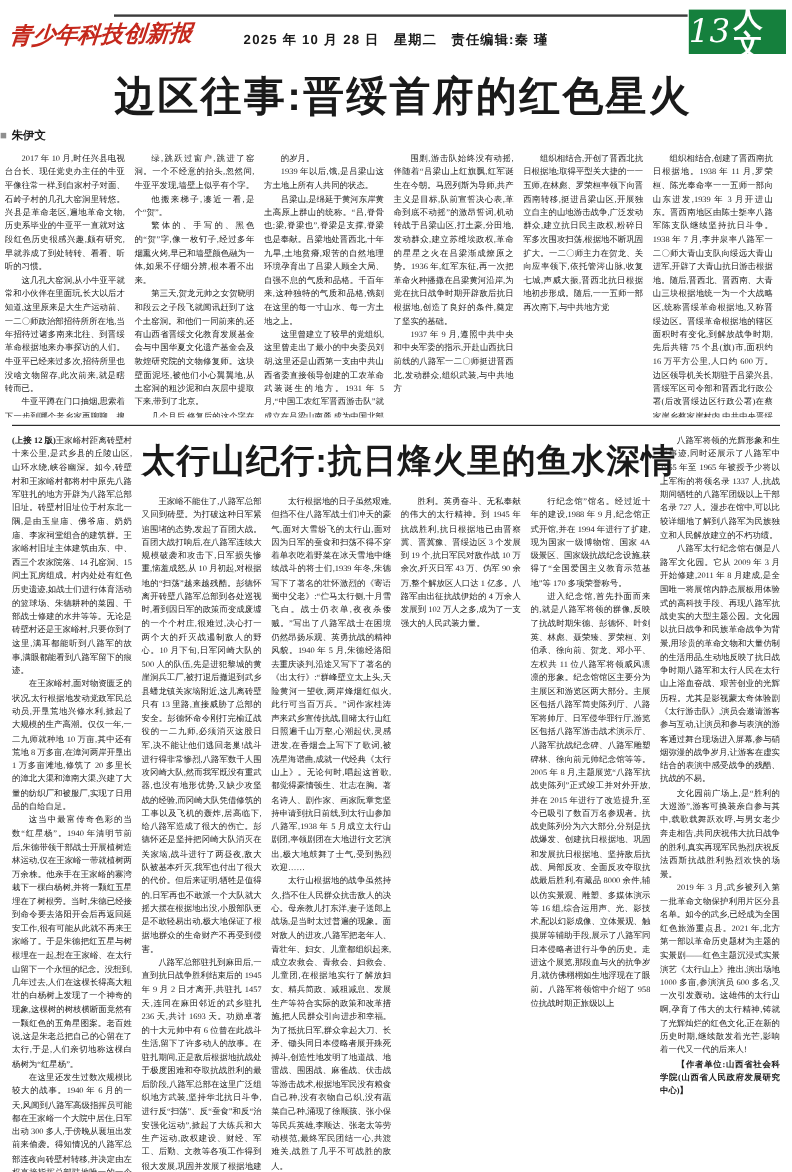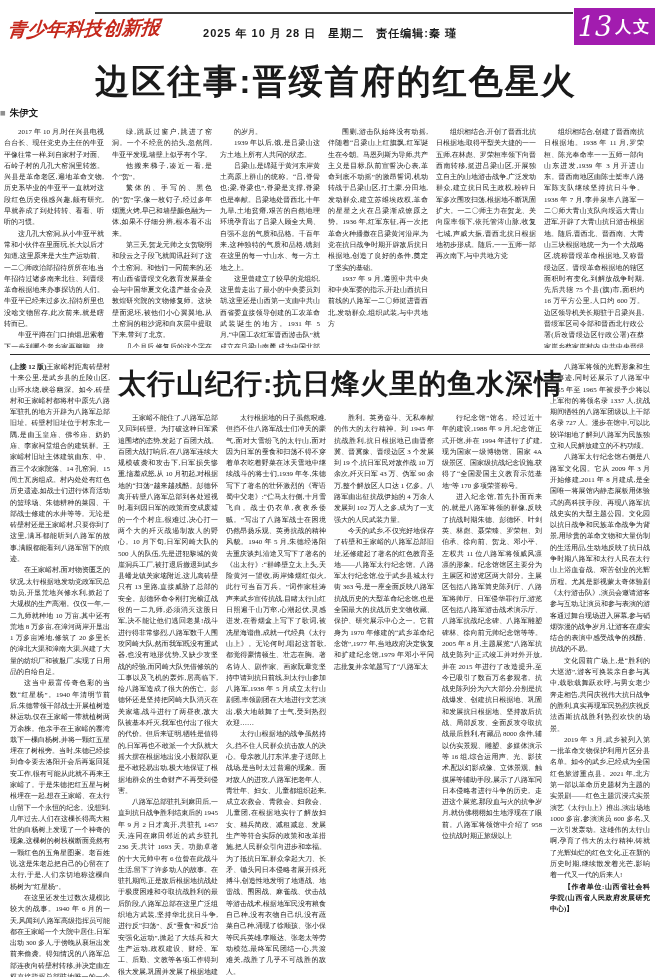--- a/index.html
+++ b/index.html
@@ -6,24 +6,24 @@
   .page{width:660px;height:977px;background:#ffffff;position:relative;overflow:hidden;
         font-family:"Liberation Serif",serif;color:#1a1a1a;outline:1px solid #cfcfcf;margin:0 auto;}
   
   .header{position:relative;height:55px;}
   .masthead{position:absolute;left:8px;top:16px;color:#c5281c;font-size:19px;font-weight:bold;
             font-style:italic;letter-spacing:0px;transform:skew(-6deg) rotate(-1deg);
             font-family:"DejaVu Serif",serif;white-space:nowrap;}
   .hrule{position:absolute;left:95px;top:12px;width:478px;height:2px;background:#3c3c3c;}
   .dateline{position:absolute;left:100px;top:26px;width:460px;text-align:center;
             font-size:11px;font-weight:bold;font-family:"Liberation Sans",sans-serif;letter-spacing:1px;}
-  .badge{position:absolute;right:5px;top:8px;width:81px;height:37px;background:#a21caf;color:#fff;
+  .badge{position:absolute;right:5px;top:8px;width:81px;height:37px;background:#15803d;color:#fff;
          display:flex;align-items:center;justify-content:center;}
   .badge .num{font-style:italic;font-size:27px;font-family:"DejaVu Serif",serif;margin-right:3px;line-height:1;}
-  .badge .sec{font-size:16px;font-weight:bold;font-family:"Liberation Sans",sans-serif;letter-spacing:2px;line-height:1;}
+  .badge .sec{font-size:24px;font-weight:bold;font-family:"Liberation Sans",sans-serif;letter-spacing:2px;line-height:1;}
   
   .headline1{text-align:center;font-size:34px;font-weight:bold;letter-spacing:2px;line-height:44px;
              font-family:"Liberation Sans",sans-serif;margin:4px 0 0 0;padding-left:12px;}
   .author{font-size:9.5px;font-weight:bold;margin:4px 0 7px 0;
           font-family:"Liberation Sans",sans-serif;}
   .author .sq{color:#8f8f8f;margin-right:4px;}
   
   .cols{display:flex;gap:8px;padding:0 4px;}
   .col{width:100px;min-width:100px;font-size:7px;line-height:11.3px;text-align:justify;
        overflow:hidden;color:#222;}
@@ -113,21 +113,20 @@
         <div class="col midcol">
             <p>王家峪不能住了,八路军总部又回到砖壁。为打破这种日军紧追围堵的态势,发起了百团大战。百团大战打响后,在八路军连续大规模破袭和攻击下,日军损失惨重,恼羞成怒,从 10 月初起,对根据地的“扫荡”越来越残酷。彭德怀离开砖壁八路军总部到各处巡视时,看到因日军的政策而变成废墟的一个个村庄,很难过,决心打一两个大的歼灭战遏制敌人的野心。10 月下旬,日军冈崎大队的 500 人的队伍,先是进犯黎城的黄崖洞兵工厂,被打退后撤退到武乡县蟠龙镇关家垴附近,这儿离砖壁只有 13 里路,直接威胁了总部的安全。彭德怀命令刚打完榆辽战役的一二九师,必须消灭这股日军,决不能让他们逃回老巢!战斗进行得非常惨烈,八路军数千人围攻冈崎大队,然而我军既没有重武器,也没有地形优势,又缺少攻坚战的经验,而冈崎大队凭借修筑的工事以及飞机的轰炸,居高临下,给八路军造成了很大的伤亡。彭德怀还是坚持把冈崎大队消灭在关家垴,战斗进行了两昼夜,敌大队被基本歼灭,我军也付出了很大的代价。但后来证明,牺牲是值得的,日军再也不敢派一个大队就大摇大摆在根据地出没,小股部队更是不敢轻易出动,极大地保证了根据地群众的生命财产不再受到侵害。</p>
             <p>八路军总部驻扎到麻田后,一直到抗日战争胜利结束后的 1945 年 9 月 2 日才离开,共驻扎 1457 天,连同在麻田邻近的武乡驻扎 236 天,共计 1693 天。功勋卓著的十大元帅中有 6 位曾在此战斗生活,留下了许多动人的故事。在驻扎期间,正是敌后根据地抗战处于极度困难和夺取抗战胜利的最后阶段,八路军总部在这里广泛组织地方武装,坚持华北抗日斗争,进行反“扫荡”、反“蚕食”和反“治安强化运动”,掀起了大练兵和大生产运动,政权建设、财经、军工、后勤、文教等各项工作得到很大发展,巩固并发展了根据地建设。</p>
           </div>
         <div class="col midcol">
             <p>太行根据地的日子虽然艰难,但挡不住八路军战士们冲天的豪气,面对大雪纷飞的太行山,面对因为日军的蚕食和扫荡不得不穿着单衣吃着野菜在冰天雪地中继续战斗的将士们,1939 年冬,朱德写下了著名的壮怀激烈的《寄语蜀中父老》:“伫马太行侧,十月雪飞白。战士仍衣单,夜夜杀倭贼。”写出了八路军战士在困境仍然昂扬乐观、英勇抗战的精神风貌。1940 年 5 月,朱德经洛阳去重庆谈判,沿途又写下了著名的《出太行》:“群峰壁立太上头,天险黄河一望收,两岸烽烟红似火,此行可当百万兵。”词作家桂涛声来武乡宣传抗战,目睹太行山红日照遍千山万壑,心潮起伏,灵感迸发,在香烟盒上写下了歌词,被冼星海谱曲,成就一代经典《太行山上》。无论何时,唱起这首歌,都觉得豪情顿生、壮志在胸。著名诗人、剧作家、画家阮章竞坚持申请到抗日前线,到太行山参加八路军,1938 年 5 月成立太行山剧团,率领剧团在大地进行文艺演出,极大地鼓舞了士气,受到热烈欢迎……</p>
             <p>太行山根据地的战争虽然持久,挡不住人民群众抗击敌人的决心。母亲教儿打东洋,妻子送郎上战场,是当时太过普遍的现象。面对敌人的进攻,八路军把老年人、青壮年、妇女、儿童都组织起来,成立农救会、青救会、妇救会、儿童团,在根据地实行了解放妇女、精兵简政、减租减息、发展生产等符合实际的政策和改革措施,把人民群众引向进步和幸福。为了抵抗日军,群众拿起大刀、长矛、锄头同日本侵略者展开殊死搏斗,创造性地发明了地道战、地雷战、围困战、麻雀战、伏击战等游击战术,根据地军民没有粮食自己种,没有衣物自己织,没有蔬菜自己种,涌现了徐顺孩、张小保等民兵英雄,李顺达、张老太等劳动模范,最终军民团结一心,共渡难关,战胜了几乎不可战胜的敌人。</p>
           </div>
         <div class="col midcol">
             <p>胜利。英勇奋斗、无私奉献的伟大的太行精神。到 1945 年抗战胜利,抗日根据地已由晋察冀、晋冀豫、晋绥边区 3 个发展到 19 个,抗日军民对敌作战 10 万余次,歼灭日军 43 万、伪军 90 余万,整个解放区人口达 1 亿多。八路军由出征抗战伊始的 4 万余人发展到 102 万人之多,成为了一支强大的人民武装力量。</p>
-            <p>今天的武乡,不仅完好地保存了砖壁和王家峪的八路军总部旧址,还修建起了著名的红色教育圣地——八路军太行纪念馆。八路军太行纪念馆,位于武乡县城太行街 363 号,是一座全面反映八路军抗战历史的大型革命纪念馆,也是全国最大的抗战历史文物收藏、保护、研究展示中心之一。它前身为 1970 年修建的“武乡革命纪念馆”,1977 年,当地政府决定恢复和扩建纪念馆,1979 年邓小平同志批复并亲笔题写了“八路军太</p>
           </div>
         <div class="col midcol">
             <p>行纪念馆”馆名。经过近十年的建设,1988 年 9 月,纪念馆正式开馆,并在 1994 年进行了扩建,现为国家一级博物馆、国家 4A 级景区、国家级抗战纪念设施,获得了“全国爱国主义教育示范基地”等 170 多项荣誉称号。</p>
             <p>进入纪念馆,首先扑面而来的,就是八路军将领的群像,反映了抗战时期朱德、彭德怀、叶剑英、林彪、聂荣臻、罗荣桓、刘伯承、徐向前、贺龙、邓小平、左权共 11 位八路军将领威风凛凛的形象。纪念馆馆区主要分为主展区和游览区两大部分。主展区包括八路军简史陈列厅、八路军将帅厅、日军侵华罪行厅,游览区包括八路军游击战术演示厅、八路军抗战纪念碑、八路军雕塑碑林、徐向前元帅纪念馆等等。2005 年 8 月,主题展览“八路军抗战史陈列”正式竣工并对外开放,并在 2015 年进行了改造提升,至今已吸引了数百万名参观者。抗战史陈列分为六大部分,分别是抗战爆发、创建抗日根据地、巩固和发展抗日根据地、坚持敌后抗战、局部反攻、全面反攻夺取抗战最后胜利,有藏品 8000 余件,辅以仿实景观、雕塑、多媒体演示等 16 组,综合运用声、光、影技术,配以幻影成像、立体景观、触摸屏等辅助手段,展示了八路军同日本侵略者进行斗争的历史。走进这个展览,那段血与火的抗争岁月,就仿佛栩栩如生地浮现在了眼前。八路军将领馆中介绍了 958 位抗战时期正旅级以上</p>
           </div>
       </div>
     </div>
     <div class="col tallcol">
       <div>
           <p>八路军将领的光辉形象和生平事迹,同时还展示了八路军中 1955 年至 1965 年被授予少将以上军衔的将领名录 1337 人,抗战期间牺牲的八路军团级以上干部名录 727 人。漫步在馆中,可以比较详细地了解到八路军为民族独立和人民解放建立的不朽功绩。</p>

